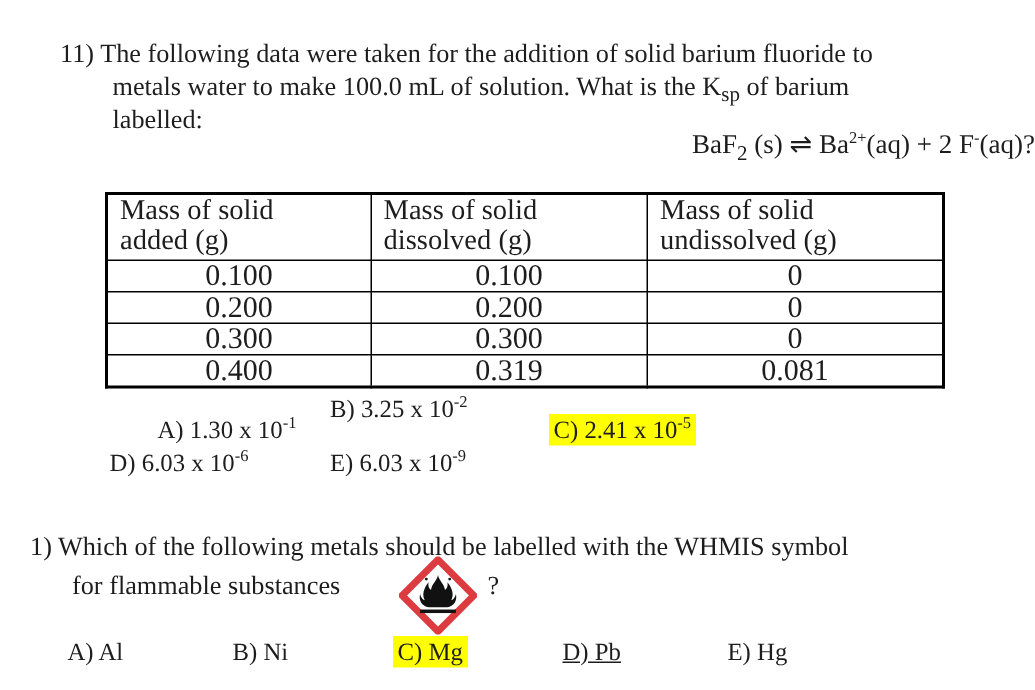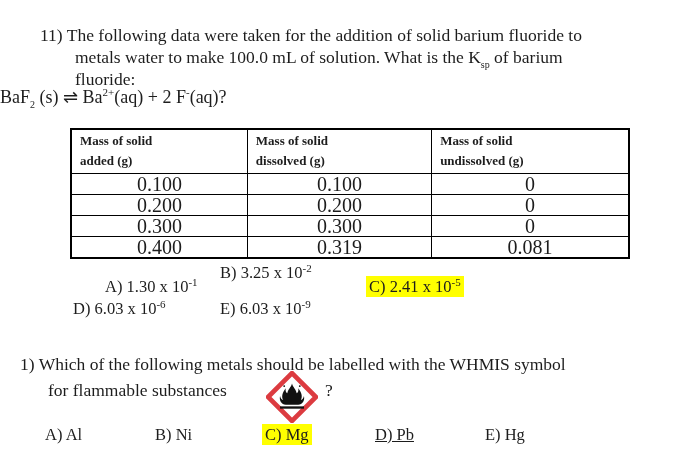--- a/index.html
+++ b/index.html
@@ -10,44 +10,44 @@
     color: var(--text, #1d1d1d);
     overflow: hidden;
   }
   .page { position: relative; width: 690px; height: 392px; }
   .line {
     position: absolute;
     font-size: 17.5px;
     line-height: 22px;
     white-space: nowrap;
   }
-  sub.small { font-size: 10px; line-height: 0; }
+  sub.small { font-size: 14px; line-height: 0; }
   sup.small { font-size: 11px; line-height: 0; }
   .equation {
     position: absolute;
     left: 0; right: 0; top: 86px;
-    text-align: left;
+    text-align: right;
     font-size: 18px;
     white-space: nowrap;
   }
   .eq-arrow { font-family: "DejaVu Sans", sans-serif; }
 
   table.data-table {
     position: absolute;
     left: 70px; top: 128px;
     width: 560px;
     border-collapse: collapse;
     border: 2px solid var(--table_border, #000);
   }
   table.data-table th, table.data-table td {
     border: 1px solid var(--table_border, #000);
   }
   table.data-table th {
-    font-size: 13px;
-    font-weight: bold;
+    font-size: 19px;
+    font-weight: normal;
     text-align: left;
     padding: 1px 8px 2px 8px;
     line-height: 20px;
     vertical-align: top;
   }
   table.data-table td {
     font-size: 20px;
     text-align: center;
     height: 20px;
     line-height: 20px;
@@ -69,21 +69,21 @@
 
 <div class="page">
 
   <div class="line" style="left:40px; top:24px;">
     <span>11)</span>
     <span>The following data were taken for the addition of solid barium fluoride to</span>
   </div>
   <div class="line" style="left:75px; top:46px;">
     <span>metals water to make 100.0 mL of solution. What is the K</span><sub class="small">sp</sub><span> of barium</span>
   </div>
-  <div class="line" style="left:75px; top:68px;">fluoride:</div>
+  <div class="line" style="left:75px; top:68px;">labelled:</div>
 
   <div class="equation">
     <span>BaF</span><sub class="small">2</sub><span> (s) </span><span class="eq-arrow">⇌</span><span> Ba</span><sup class="small">2+</sup><span>(aq) + 2 F</span><sup class="small">-</sup><span>(aq)?</span>
   </div>
 
   <table class="data-table">
     <colgroup>
         <col class="col1">
         <col class="col2">
         <col class="col3">

